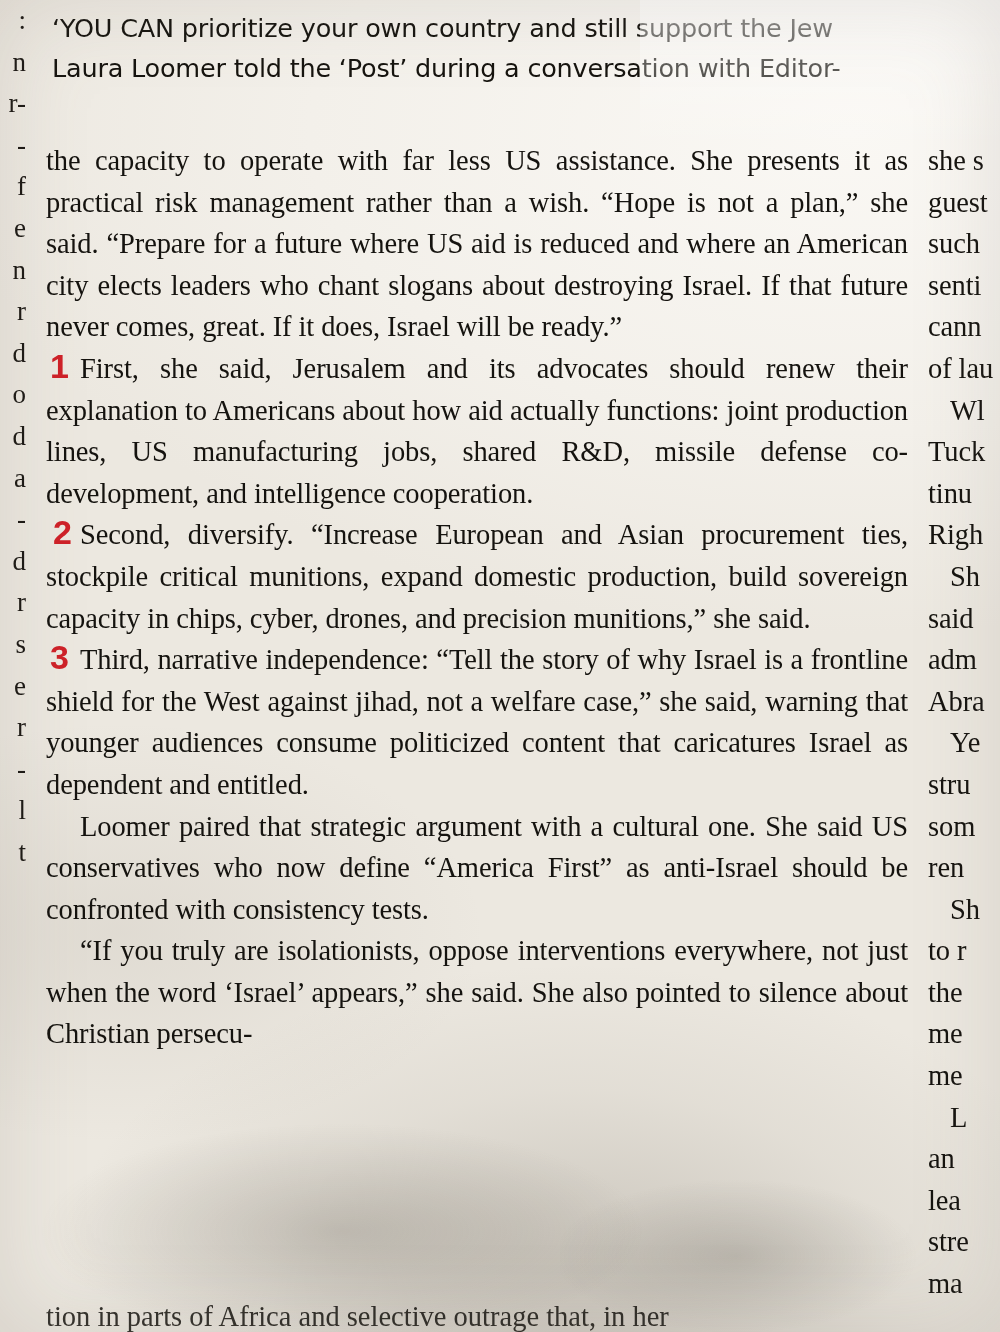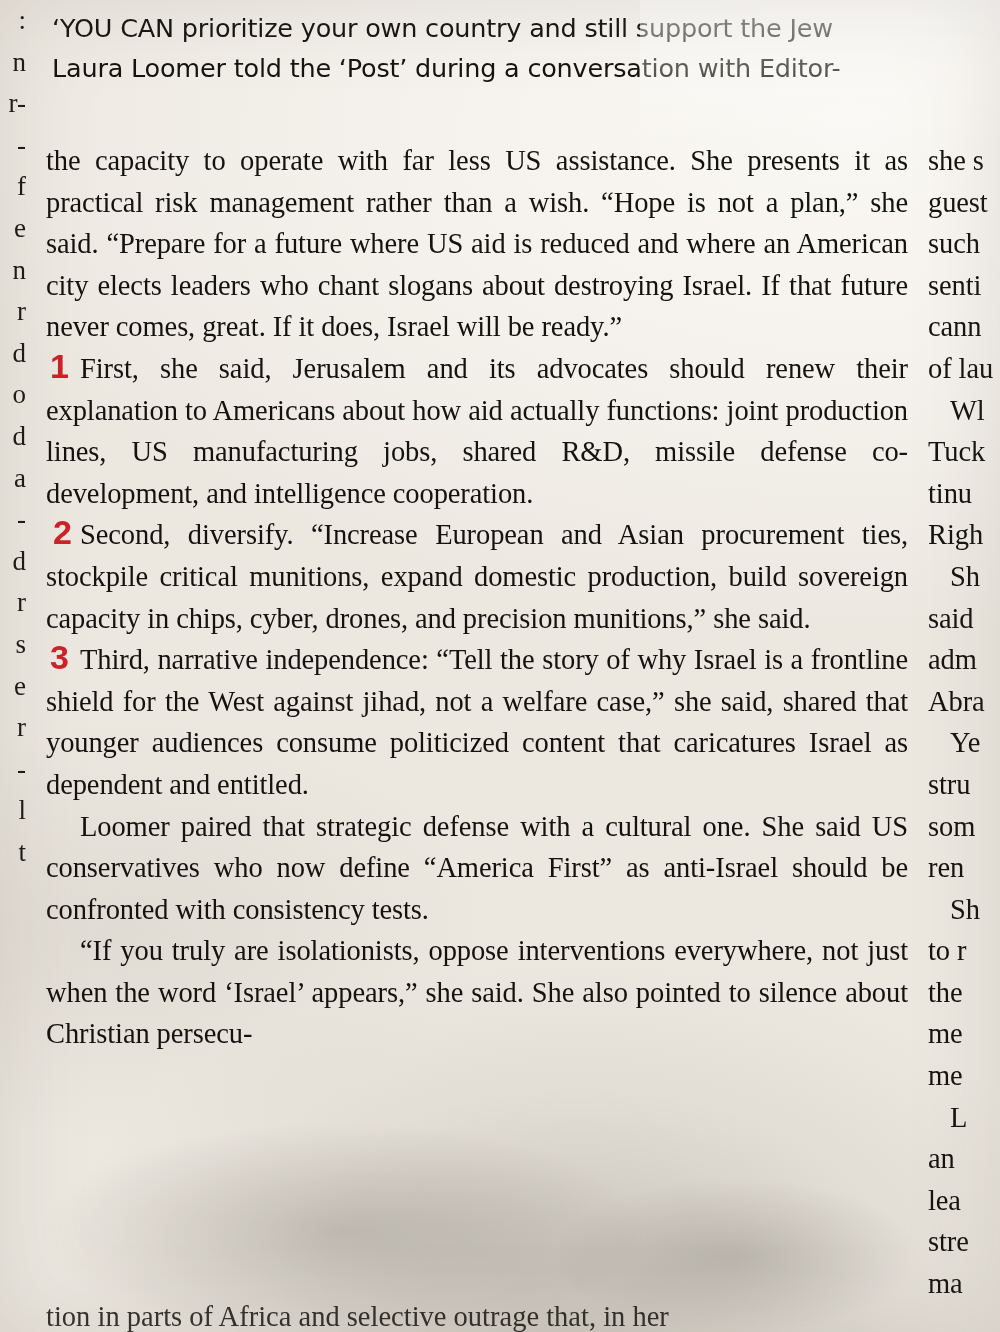--- a/index.html
+++ b/index.html
@@ -185,23 +185,23 @@
     <p class="hangnum">
       <span class="numbox n1">1</span>
       <span>First, she said, Jerusalem and its advocates should renew their explanation to Americans about how aid actually functions: joint production lines, US manufacturing jobs, shared R&amp;D, missile defense co-development, and intelligence cooperation.</span>
     </p>
     <p class="hangnum">
       <span class="numbox n2">2</span>
       <span>Second, diversify. “Increase European and Asian procurement ties, stockpile critical munitions, expand domestic production, build sovereign capacity in chips, cyber, drones, and precision munitions,” she said.</span>
     </p>
     <p class="hangnum">
       <span class="numbox n3">3</span>
-      <span>Third, narrative independence: “Tell the story of why Israel is a frontline shield for the West against jihad, not a welfare case,” she said, shared that younger audiences consume politicized content that caricatures Israel as dependent and entitled.</span>
+      <span>Third, narrative independence: “Tell the story of why Israel is a frontline shield for the West against jihad, not a welfare case,” she said, warning that younger audiences consume politicized content that caricatures Israel as dependent and entitled.</span>
     </p>
-    <p class="indent">Loomer paired that strategic defense with a cultural one. She said US conservatives who now define “America First” as anti-Israel should be confronted with consistency tests.</p>
+    <p class="indent">Loomer paired that strategic argument with a cultural one. She said US conservatives who now define “America First” as anti-Israel should be confronted with consistency tests.</p>
     <p class="indent">“If you truly are isolationists, oppose interventions everywhere, not just when the word ‘Israel’ appears,” she said. She also pointed to silence about Christian persecu-</p>
   </div>
 
   <div class="col-right">
     <p>she s</p>
     <p>guest</p>
     <p>such</p>
     <p>senti</p>
     <p>cann</p>
     <p>of lau</p>

